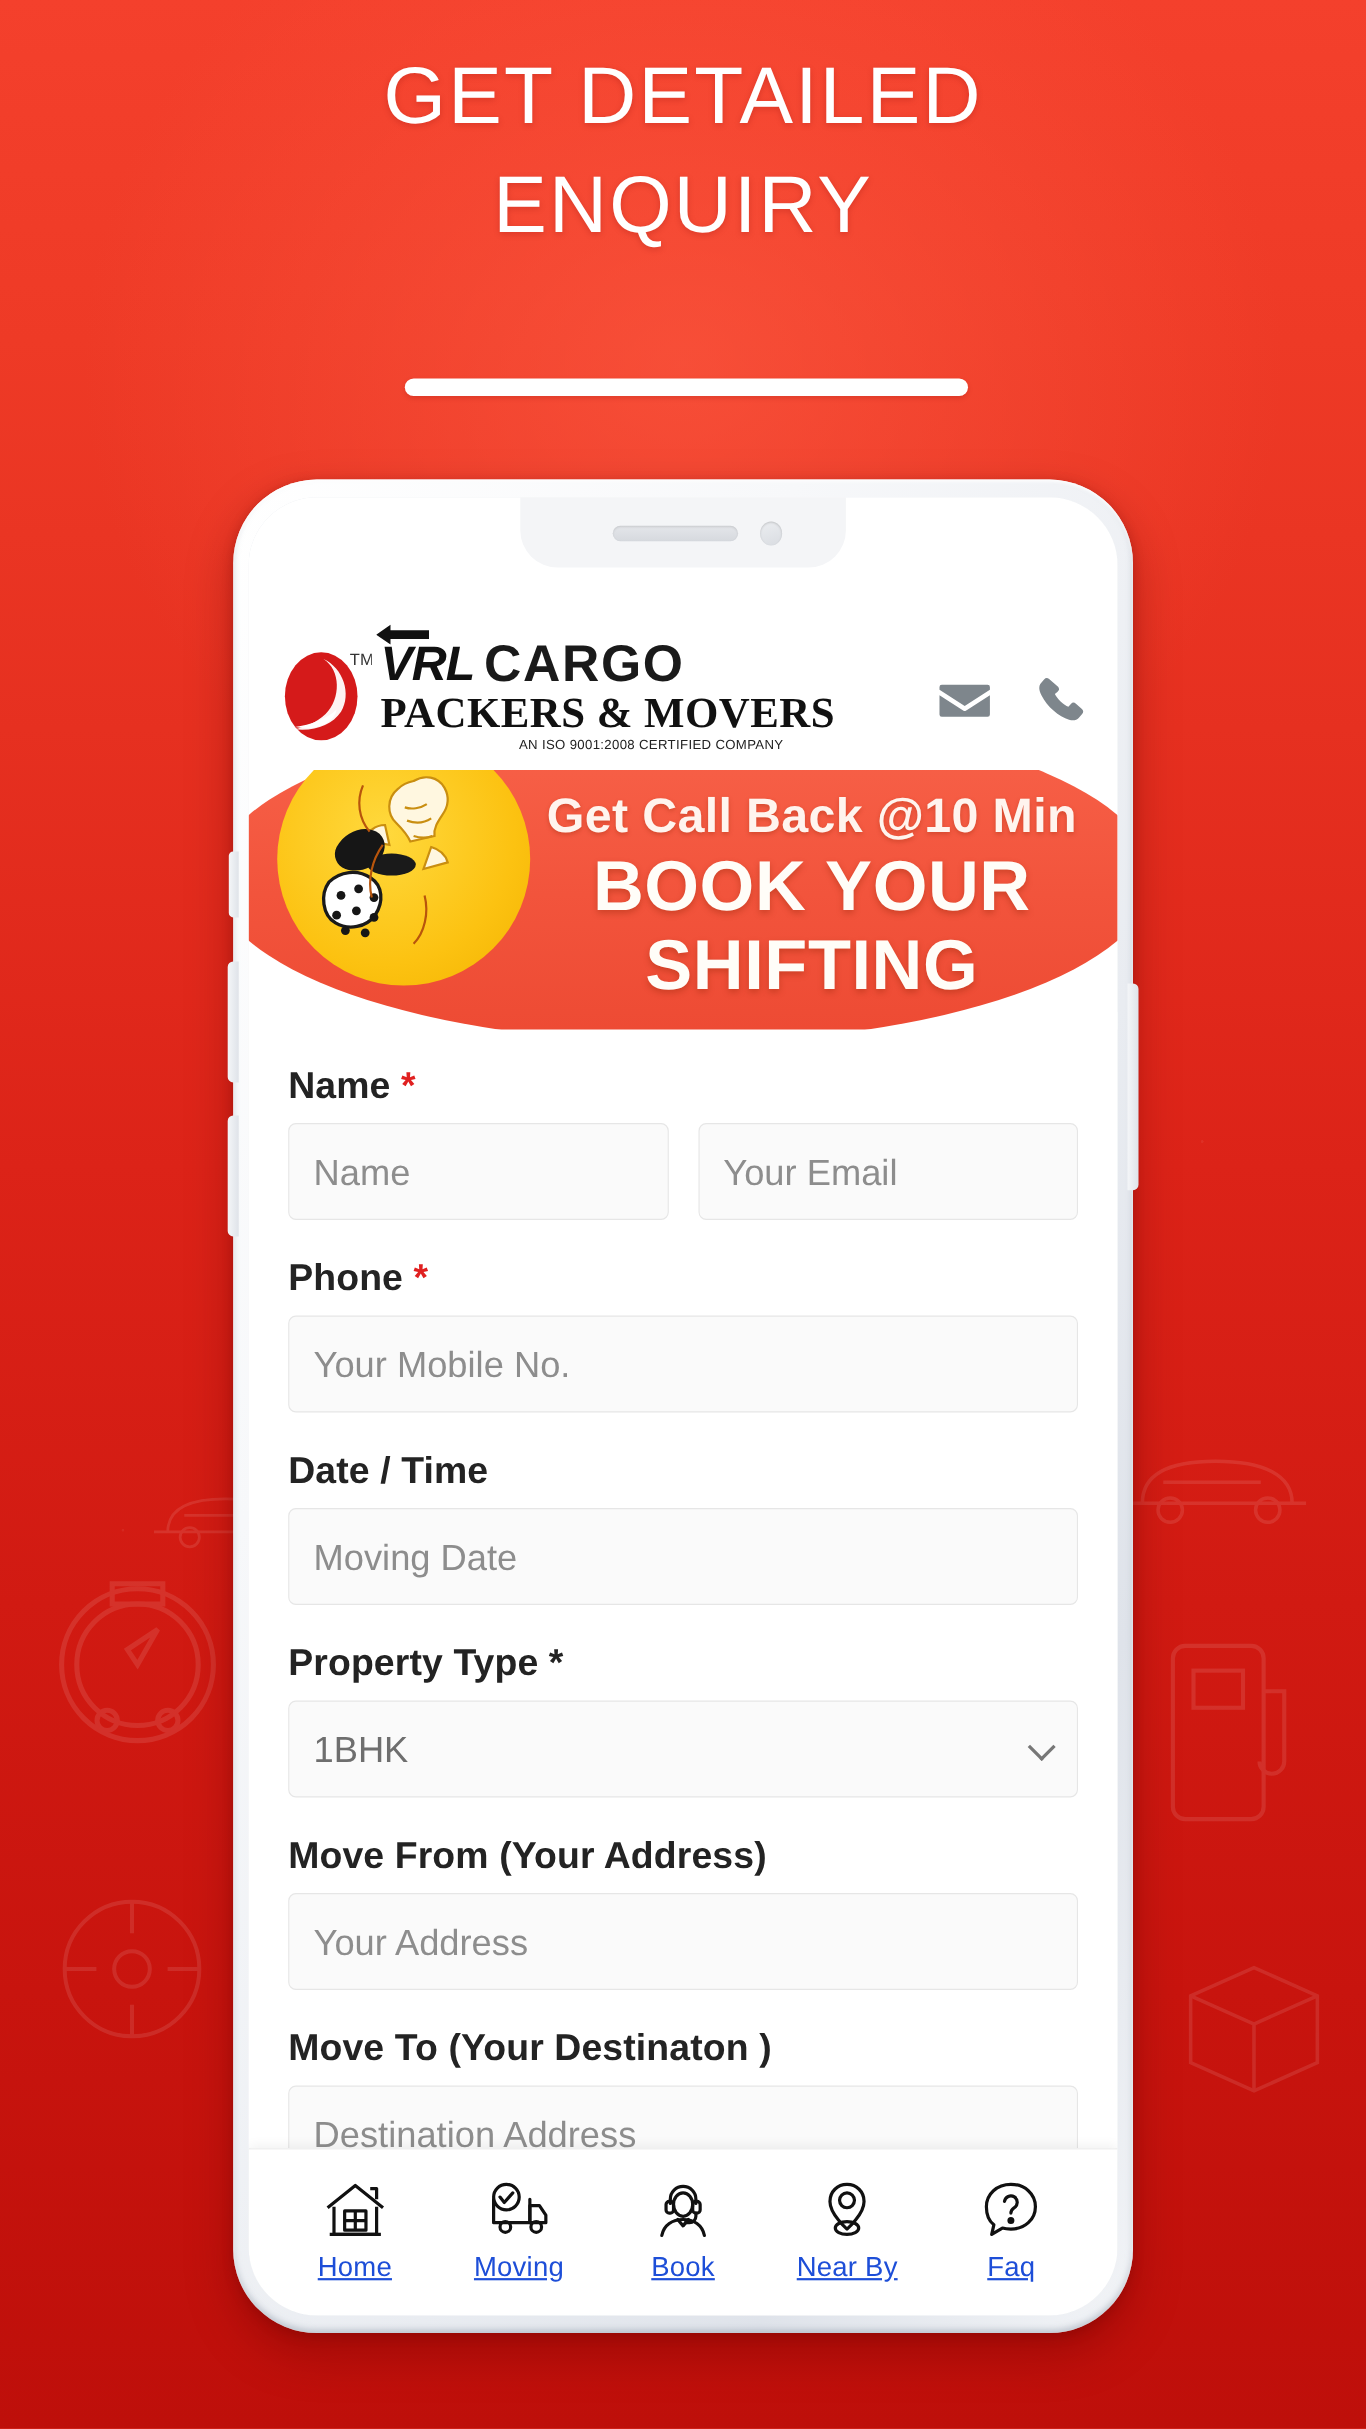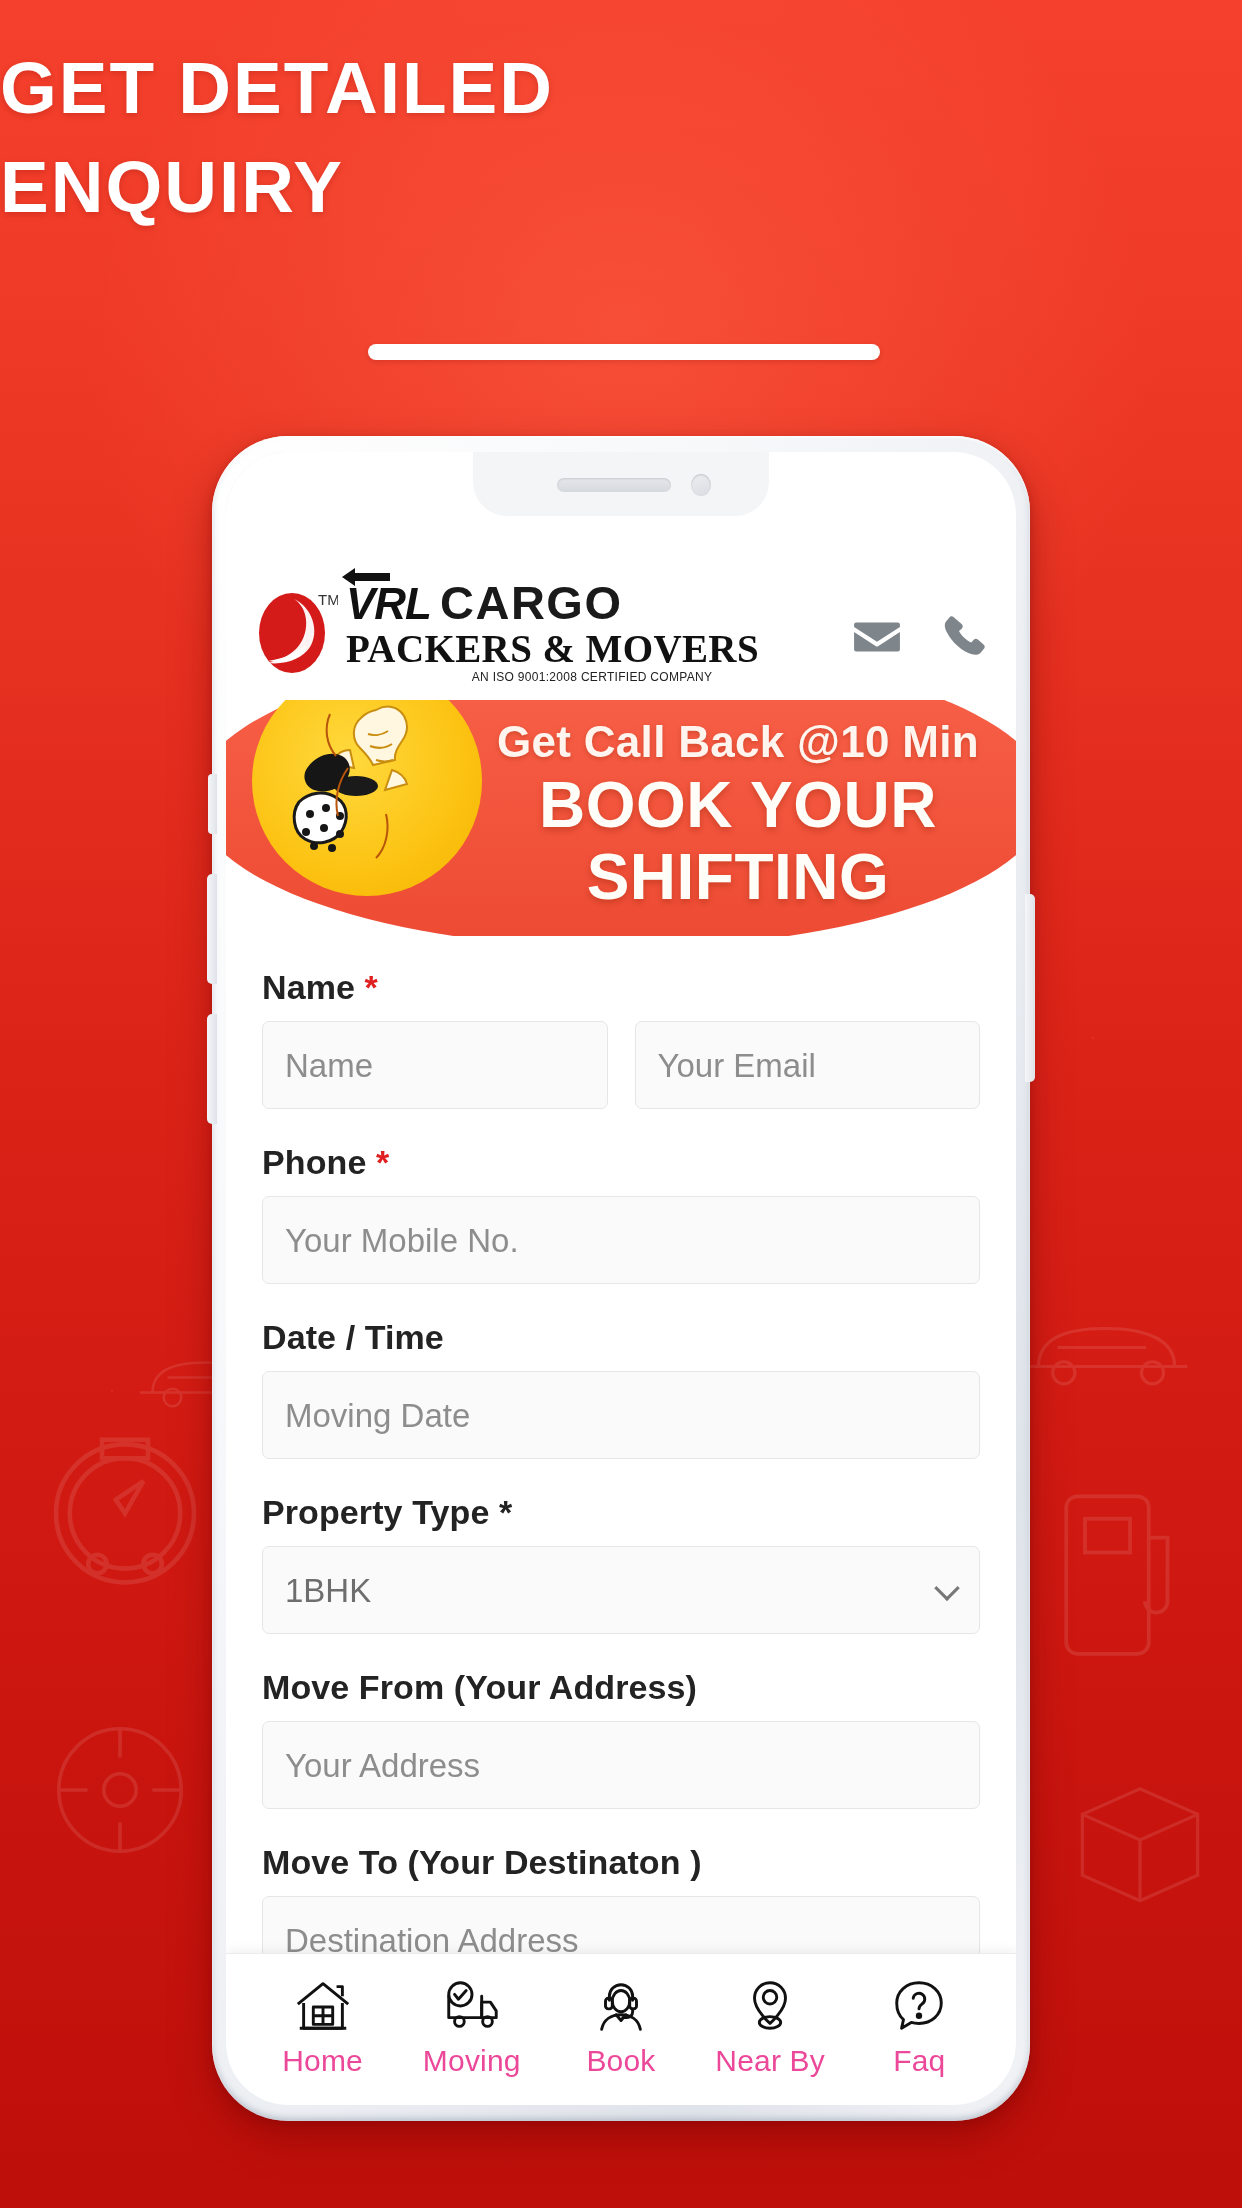--- a/index.html
+++ b/index.html
@@ -31,23 +31,23 @@
     background-image:
       radial-gradient(circle at 9% 63%, #fff 0 1px, transparent 1.5px),
       radial-gradient(circle at 88% 47%, #fff 0 1px, transparent 1.5px);
   }
   .wm { position:absolute; opacity:0.10; }
   .wm svg { display:block; }
 
   
   #headline {
     position:absolute; top:38px; left:0; width:1242px;
-    text-align:left;
+    text-align:center;
     color:#ffffff;
-    font-weight:bold;
+    font-weight:normal;
     font-size:73px;
     line-height:99px;
     letter-spacing:2.0px;
     text-shadow:0 2px 6px rgba(120,0,0,0.22);
     font-family:"Liberation Sans", sans-serif;
   }
   #headline .ln { display:block; white-space:nowrap; }
 
   #title-divider {
     position:absolute;
@@ -231,21 +231,21 @@
     z-index:8;
   }
   .nav-item {
     display:flex; flex-direction:column; align-items:center;
     gap:7px; cursor:pointer; width:124px;
   }
   .nav-icon { width:62px; height:62px; color:#111; }
   .nav-icon svg { width:100%; height:100%; display:block; }
   .nav-label {
     font-family:"Liberation Sans", sans-serif;
-    font-size:30px; color:#ec4899; letter-spacing:0.2px;
+    font-size:25px; color:#1d4ed8; letter-spacing:0.2px;text-decoration:underline;
   }
 </style>
 </head>
 <body>
 
 <div id="bg">
   <div id="bg-watermark"></div>
 
   <div class="wm" style="left:10px; top:1380px; width:230px; height:250px;">
     <svg viewBox="0 0 100 100">

